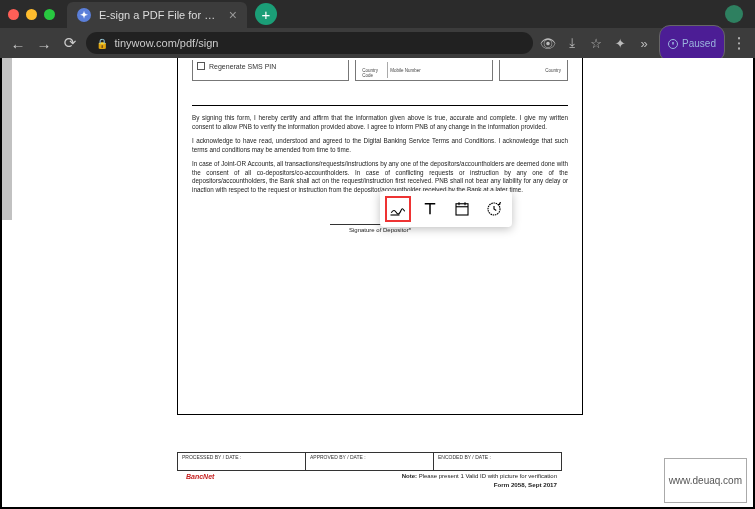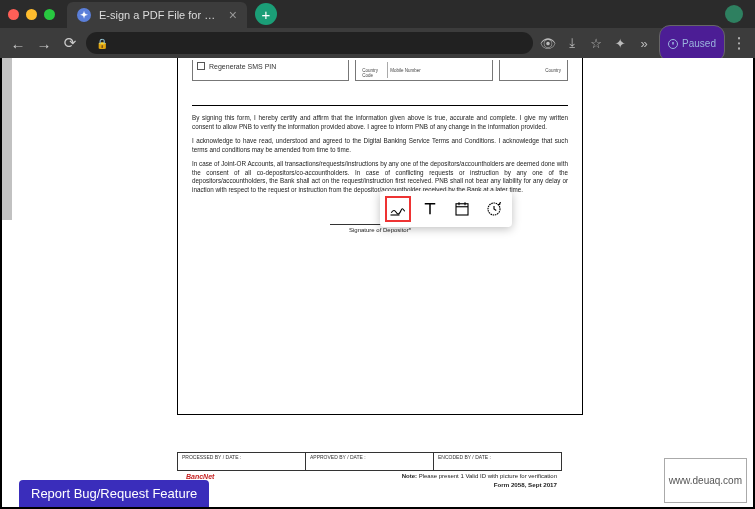--- a/index.html
+++ b/index.html
@@ -86,20 +86,21 @@
   <div style="flex:1"></div>
   <div style="width:18px;height:18px;border-radius:50%;background:#2e8060;margin-right:4px;"></div>
 </div>
 
 <div class="toolbar">
   <div class="nav-btn">←</div>
   <div class="nav-btn">→</div>
   <div class="nav-btn">⟳</div>
   <div class="address-bar">
     <span class="lock-icon">🔒</span>
+    <span class="url">tinywow.com/pdf/sign</span>
   </div>
   <div class="toolbar-icon">👁</div>
   <div class="toolbar-icon">⤓</div>
   <div class="toolbar-icon">☆</div>
   <div class="toolbar-icon">✦</div>
   <div class="toolbar-icon">»</div>
   <div class="paused-btn">
     <span class="paused-dot">⏸</span>
     <span>Paused</span>
   </div>
@@ -169,15 +170,14 @@
 
   <div class="footer-table">
     <div class="footer-cell">PROCESSED BY / DATE :</div>
     <div class="footer-cell">APPROVED BY / DATE :</div>
     <div class="footer-cell">ENCODED BY / DATE :</div>
   </div>
   <div class="bancnet">BancNet</div>
   <div class="note"><b>Note:</b> Please present 1 Valid ID with picture for verification</div>
   <div class="formno">Form 2058, Sept 2017</div>
 
-  <div class="report-btn">Report Bug/Request Feature</div>
   <div class="watermark">www.deuaq.com</div>
 </div>
 
 </body></html>

